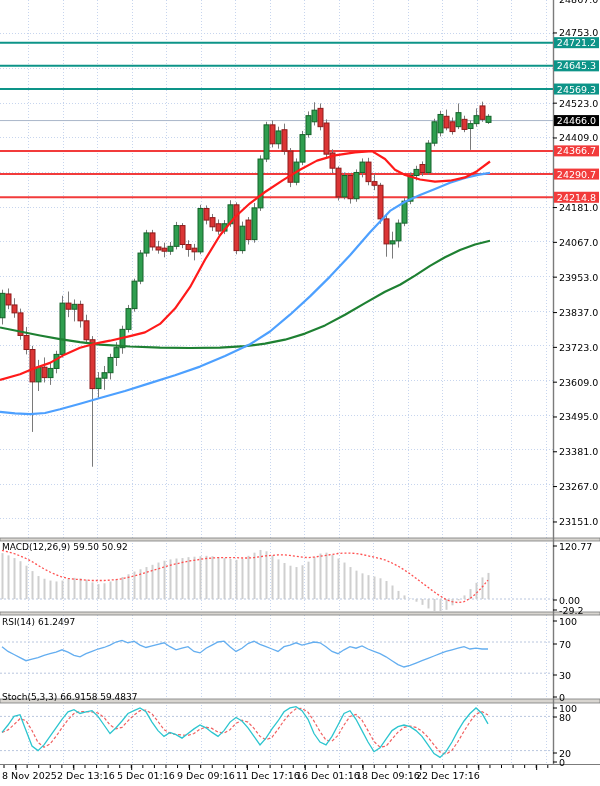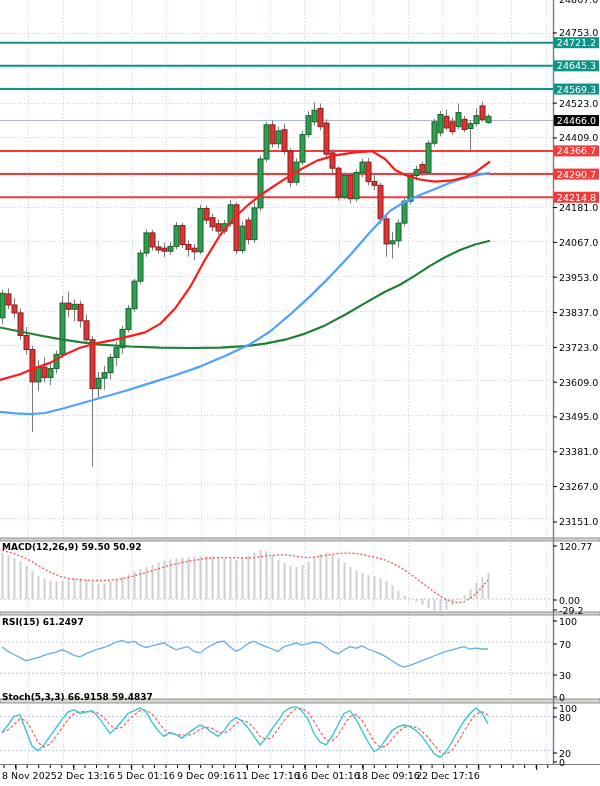--- a/index.html
+++ b/index.html
@@ -1,19 +1,19 @@
 <!DOCTYPE html>
 <html><head>
 <meta charset="utf-8">
 <style>
   html,body{margin:0;padding:0;background:#fff;}
   #screen{position:relative;width:600px;height:786px;background:#7dd3fc;overflow:hidden;
           font-family:"DejaVu Sans",sans-serif;}
   #chart-svg{position:absolute;left:0;top:0;}
-  .ind-label{position:absolute;left:2px;font-size:9px;font-weight:700;color:#000;
+  .ind-label{position:absolute;left:2px;font-size:9px;font-weight:400;color:#000;
              font-family:"DejaVu Sans",sans-serif;white-space:nowrap;z-index:5;}
   #macd-label{top:542px;}
   #rsi-label{top:617px;}
   #stoch-label{top:692px;}
 </style>
 </head>
 <body>
 
 <div id="screen">
   <svg id="chart-svg" width="600" height="786">
@@ -469,15 +469,15 @@
         <text x="57" y="779">2 Dec 13:16</text>
         <text x="117" y="779">5 Dec 01:16</text>
         <text x="177" y="779">9 Dec 09:16</text>
         <text x="236" y="779">11 Dec 17:16</text>
         <text x="296" y="779">16 Dec 01:16</text>
         <text x="356" y="779">18 Dec 09:16</text>
         <text x="416" y="779">22 Dec 17:16</text>
       </g>
     </svg>
   <div class="ind-label" id="macd-label">MACD(12,26,9) 59.50 50.92</div>
-  <div class="ind-label" id="rsi-label">RSI(15) 61.2497</div>
+  <div class="ind-label" id="rsi-label">RSI(14) 61.2497</div>
   <div class="ind-label" id="stoch-label">Stoch(5,3,3) 66.9158 59.4837</div>
 </div>
 
 </body></html>

